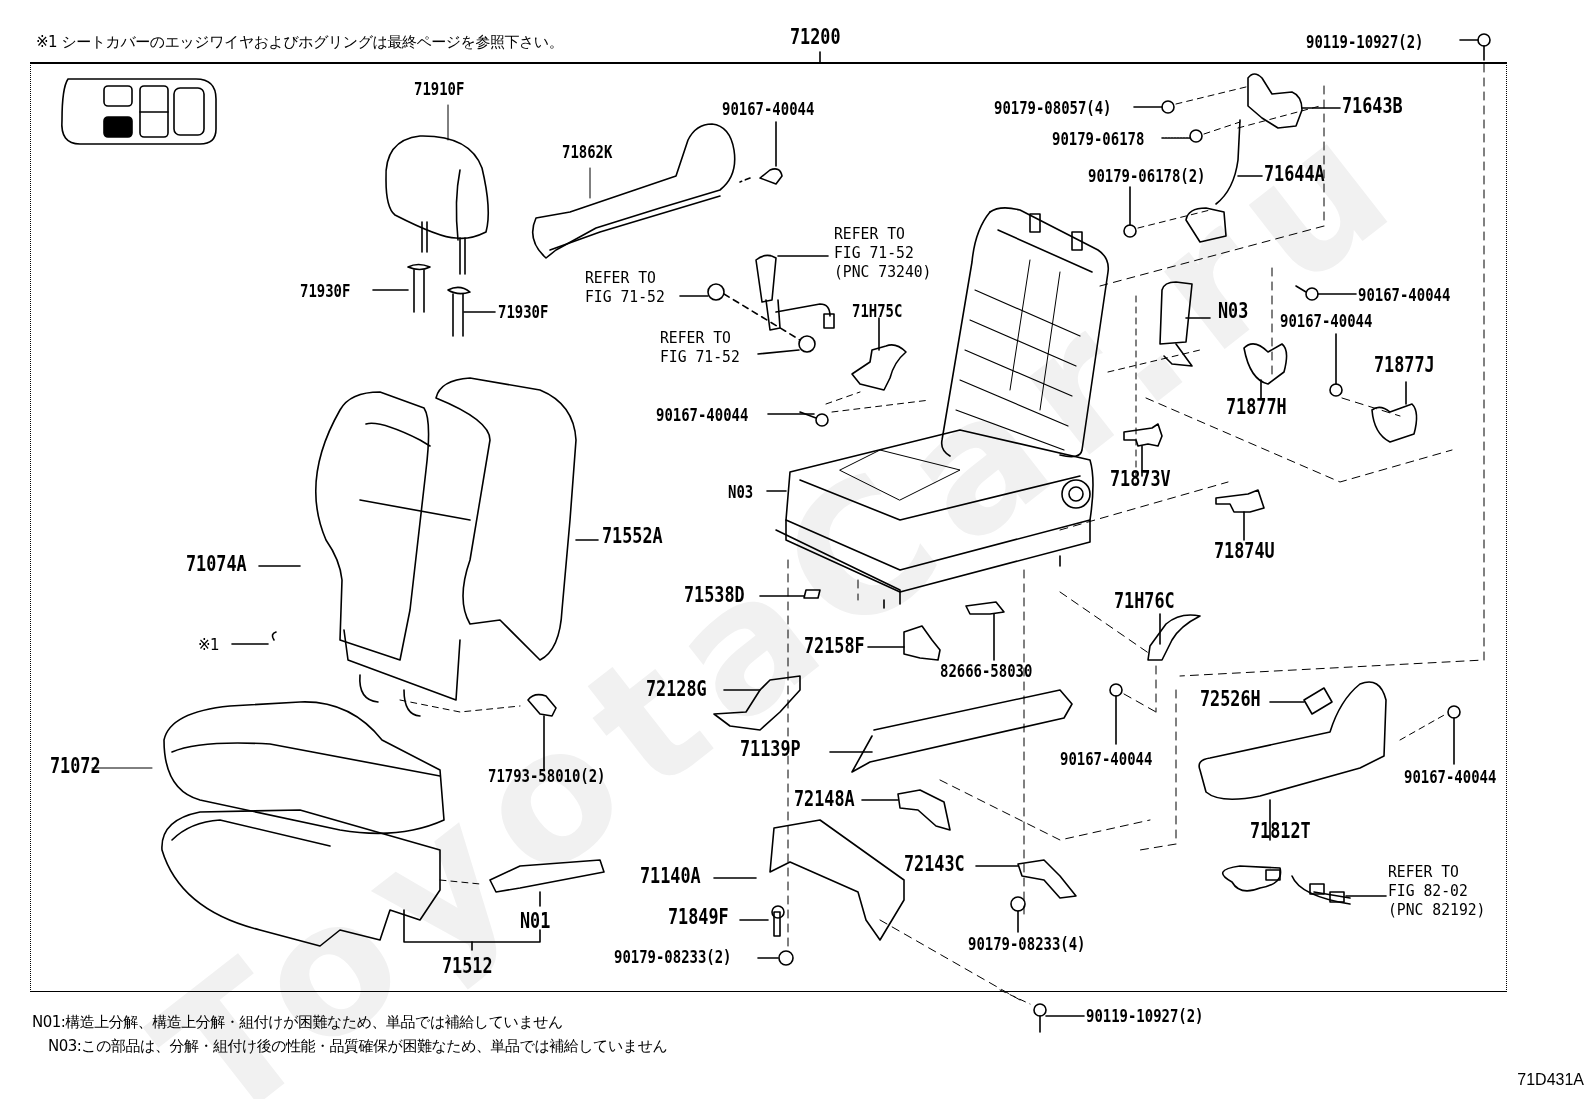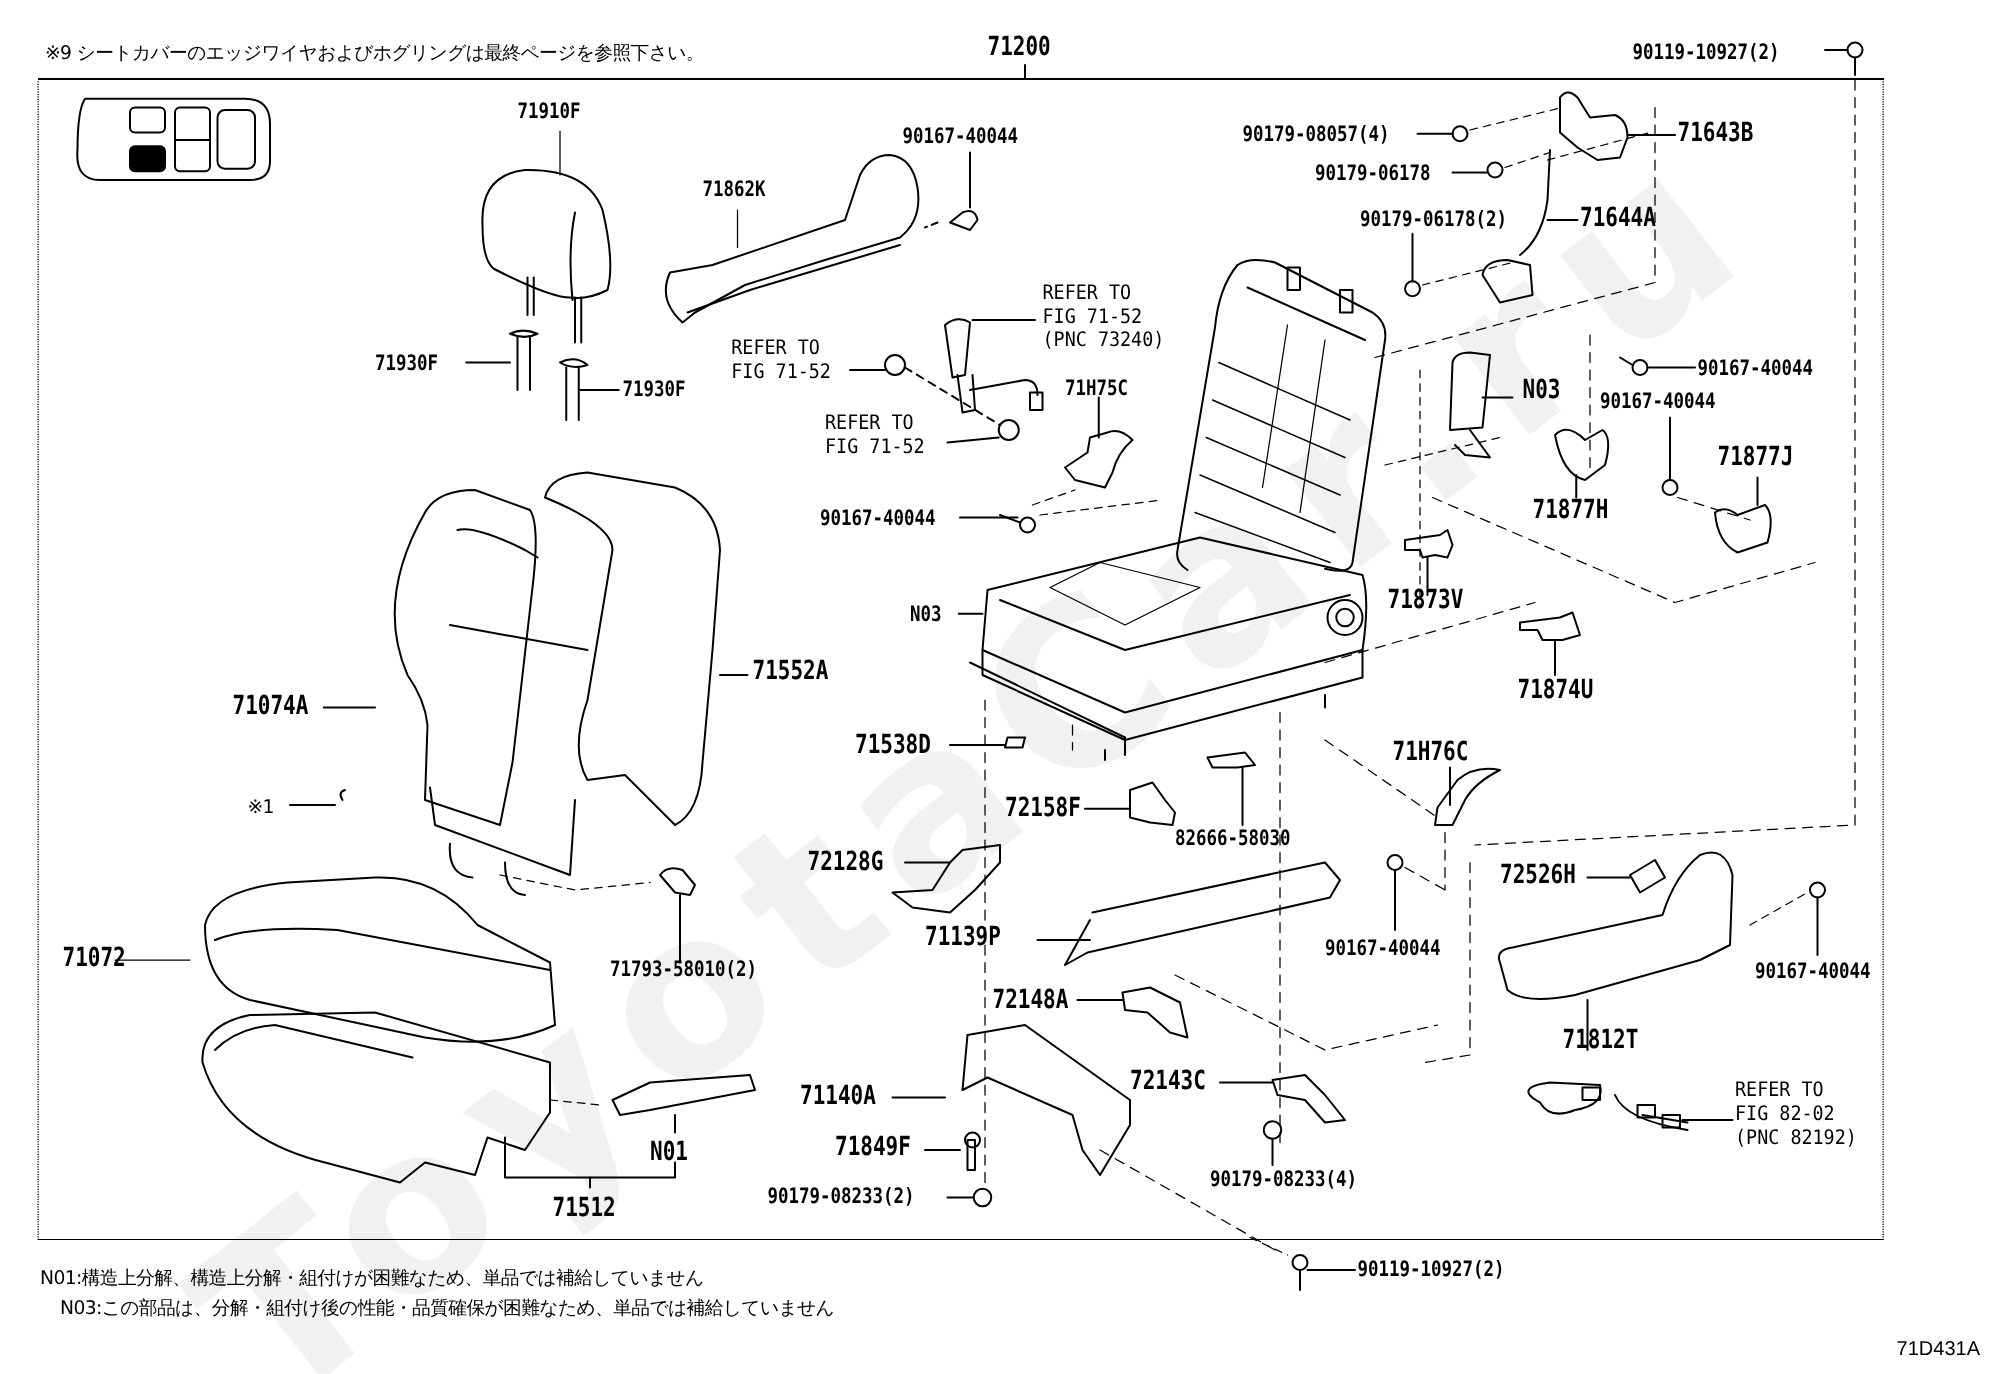--- a/index.html
+++ b/index.html
@@ -11,21 +11,21 @@
   .ref { position:absolute; font-family:"DejaVu Sans Mono","Liberation Mono",monospace; font-size:16px; white-space:pre; line-height:19px; transform:scaleX(0.92); transform-origin:left top; }
   svg#art { position:absolute; left:0; top:0; }
   .wm { position:absolute; font-family:"DejaVu Sans","Liberation Sans",sans-serif; font-size:180px; font-weight:bold; color:#f1f1f1; transform:rotate(-38deg); transform-origin:left top; white-space:nowrap; letter-spacing:20px; }
   .fig-id { position:absolute; right:8px; bottom:10px; font-family:"Liberation Sans",sans-serif; font-size:16px; }
 </style>
 </head>
 <body>
 
 <div class="wm" style="left:120px; top:1000px;">ToyotaCar.ru</div>
 
-<div class="jp" style="left:36px; top:33px;">※9 シートカバーのエッジワイヤおよびホグリングは最終ページを参照下さい。</div>
+<div class="jp" style="left:36px; top:33px;">※1 シートカバーのエッジワイヤおよびホグリングは最終ページを参照下さい。</div>
 <div class="lbl big" style="left:790px; top:28px;">71200</div>
 <div class="lbl" style="left:1306px; top:33px;">90119-10927(2)</div>
 
 <div class="frame"></div>
 
 <svg id="art" width="1592" height="1099" viewBox="0 0 1592 1099" fill="none" stroke="#000" stroke-width="1.6" stroke-linejoin="round" stroke-linecap="round">
 
   <line x1="820" y1="52" x2="820" y2="62"></line>
 
   <g>

